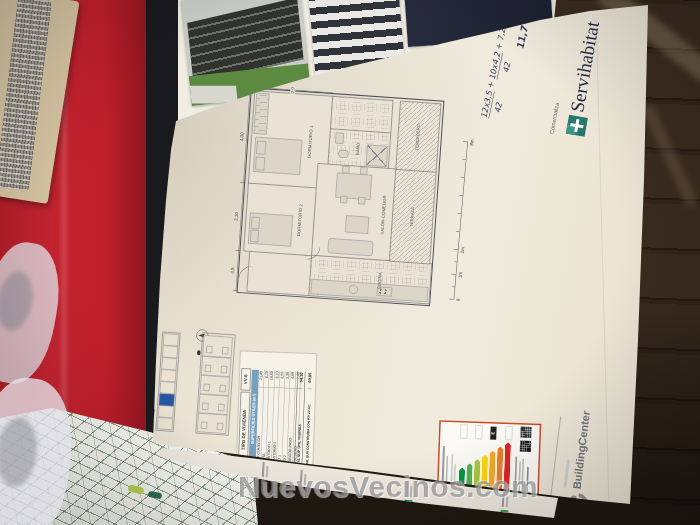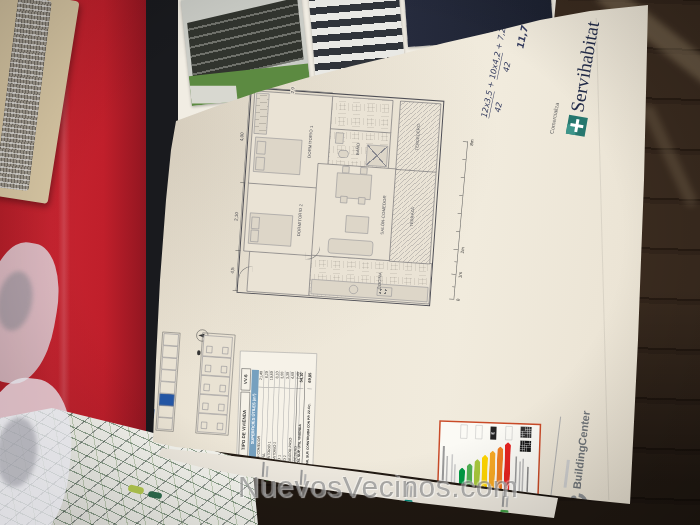--- a/index.html
+++ b/index.html
@@ -70,21 +70,21 @@
   
   .en-arrow{position:absolute;height:12px;color:#fff;font-weight:bold;font-size:8px;line-height:12px;
     padding-left:4px;clip-path:polygon(0 0,calc(100% - 6px) 0,100% 50%,calc(100% - 6px) 100%,0 100%);}
   .qr{background-color:#161616;
     background-image:repeating-linear-gradient(0deg,transparent 0 3px,rgba(255,255,255,.35) 3px 4.5px),
       repeating-linear-gradient(90deg,transparent 0 3px,rgba(255,255,255,.35) 3px 4.5px);}
   .grayline{position:absolute;background:#9a9a9a;}
   .cell{position:absolute;border:.8px solid #85858c;background:#e9e2d3;}
   #vignette{left:0;top:0;width:700px;height:525px;pointer-events:none;
     background:radial-gradient(ellipse at 50% 45%,transparent 55%,rgba(0,0,0,.22) 100%);}
-  #watermark{color:rgba(104,104,104,.55);font-size:30px;font-weight:normal;letter-spacing:.5px;
+  #watermark{color:rgba(104,104,104,.55);font-size:30px;font-weight:bold;letter-spacing:.5px;
     text-shadow:1px 1px 1px rgba(255,255,255,.6),-1px -1px 1px rgba(255,255,255,.4);white-space:nowrap;}
 </style>
 </head>
 <body>
 
 <div id="stage" class="nosel">
 
   <div id="wood" class="a"></div>
   <div class="a streak" style="left:585px;top:25px;width:150px;height:22px;transform:rotate(38deg);"></div>
   <div class="a streak" style="left:615px;top:150px;width:110px;height:12px;transform:rotate(65deg);opacity:.6;"></div>

